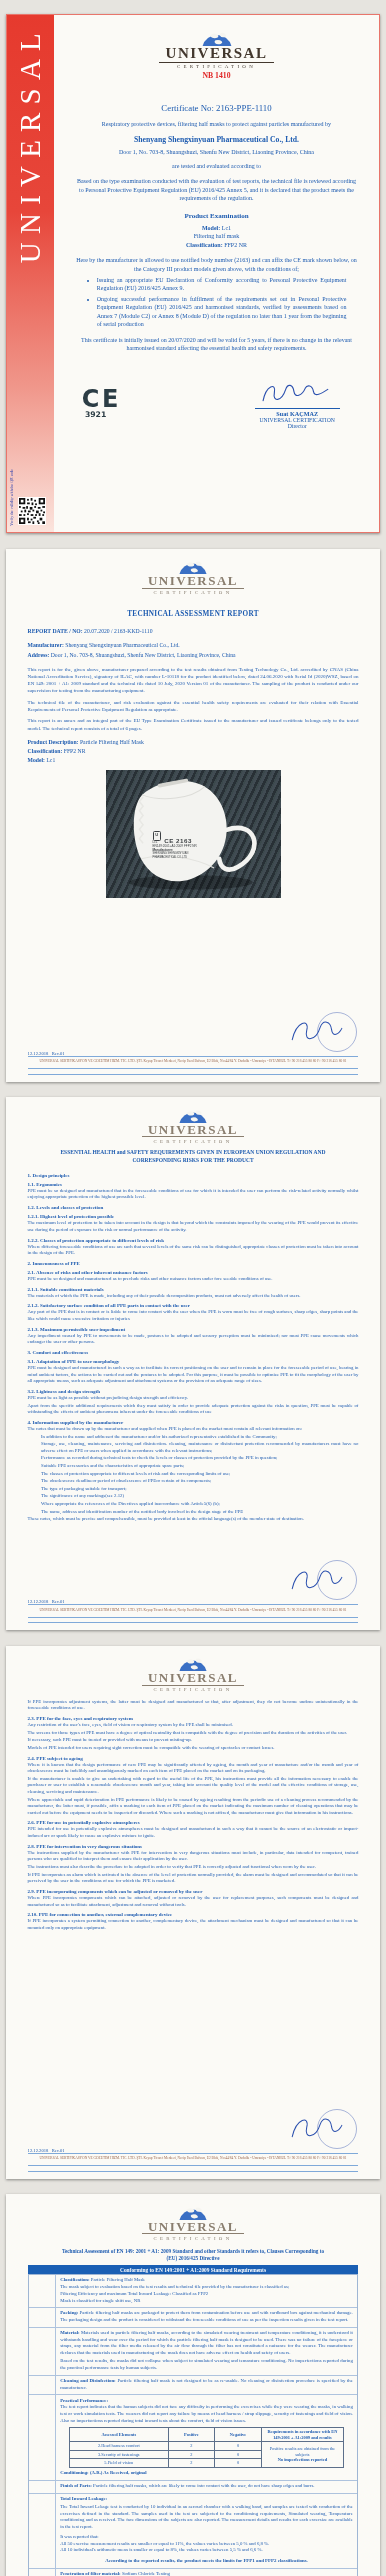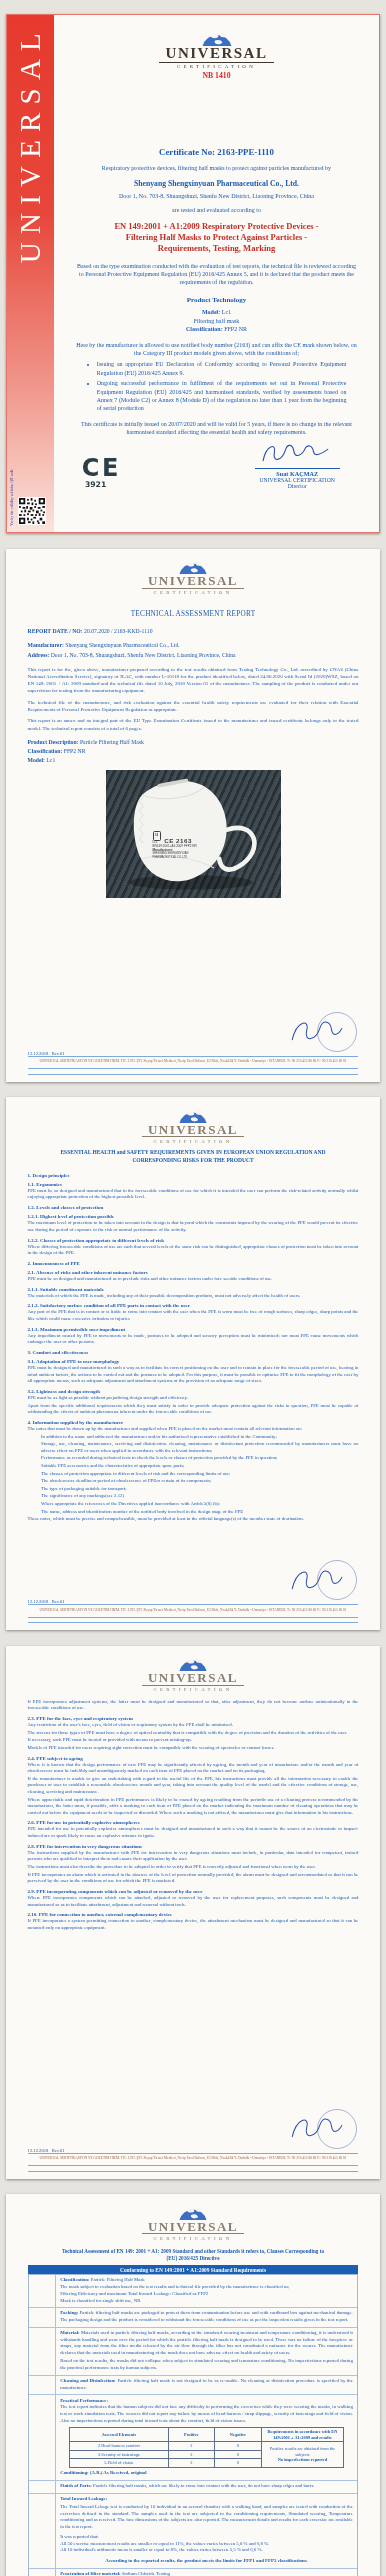--- a/index.html
+++ b/index.html
@@ -12,39 +12,39 @@
   .band-word{writing-mode:vertical-rl;transform:rotate(180deg);color:#fff;font-size:29px;letter-spacing:8.2px;position:absolute;top:9.3px;left:7.2px;font-family:"Liberation Serif",serif;}
   .qrcap{writing-mode:vertical-rl;transform:rotate(180deg);font-size:3.9px;color:#2a3fae;position:absolute;left:3.1px;bottom:7.2px;}
   .qr{position:absolute;left:11.3px;bottom:7.2px;background:#fff;padding:1px;}
   .p1main{flex:1;padding:12.4px 20.6px 8.2px;text-align:center;}
   .logo-word{display:inline-block;font-weight:bold;color:#8a7e6f;border-bottom:0.8px solid #8a7e6f;font-size:13px;letter-spacing:1.5px;padding:0 6.2px 0.5px;line-height:1;}
   .logo-sub{font-size:4.9px;letter-spacing:3.3px;color:#857a6c;margin-top:1.5px;}
   .logo-word.dark{color:#43382e;border-color:#43382e;font-size:15px;}
   .logo-sub.dark{color:#43382e;}
   .nb{color:#e02424;font-weight:bold;font-size:7.7px;margin-top:2.1px;}
   .cert-title{color:#2e6ac0;font-weight:bold;font-size:14px;margin-top:24px;}
-  .certno{color:#1d5bb0;font-weight:bold;font-size:8.8px;margin-top:67px;}
+  .certno{color:#1d5bb0;font-weight:normal;font-size:8.8px;margin-top:23px;}
   .t11{font-size:6px;line-height:1.4;}
   .mt14{margin-top:7.2px;} .mt10{margin-top:5.2px;} .mt8{margin-top:4.1px;}
   .manu{font-size:7.7px;font-weight:bold;margin-top:6.2px;}
   .stdhead{color:#c03028;font-weight:bold;font-size:8.5px;line-height:1.3;margin-top:7.2px;}
   .pdtitle{font-size:7px;font-weight:bold;margin-top:9.3px;}
   .bullets{width:88%;margin:3.1px auto 0;text-align:justify;font-size:6px;line-height:1.4;padding-left:10.3px;}
   .bullets li{margin-bottom:2.1px;}
-  .cerow{display:flex;justify-content:space-between;align-items:flex-end;margin-top:3px;padding:0 7.2px;}
+  .cerow{display:flex;justify-content:space-between;align-items:center;margin-top:27px;padding:0 7.2px;}
   .cemark{text-align:left;color:#2c3d45;}
   .cemark .ce{font-size:24px;font-weight:bold;letter-spacing:2.6px;font-family:"DejaVu Sans",sans-serif;line-height:.9;}
   .cemark .cenum{font-size:7.7px;font-weight:bold;font-family:"DejaVu Sans",sans-serif;margin-left:3.1px;}
   .sigblock{width:108px;text-align:center;font-size:5.7px;}
   .sigline{border-top:0.5px solid #1d5bb0;margin:0 11.3px 1px;}
   .signame{font-weight:bold;font-size:6.2px;}
   
   .inner{height:533px;padding:8.2px 21.6px 5.2px;display:flex;flex-direction:column;}
   .phead{text-align:center;margin-bottom:5.2px;}
-  .rtitle{text-align:center;font-weight:normal;font-size:7.2px;letter-spacing:0.3px;margin:9.3px 0 7.2px;}
+  .rtitle{text-align:center;font-weight:bold;font-size:7.2px;letter-spacing:0.3px;margin:9.3px 0 7.2px;}
   .line{font-size:5.7px;margin-top:3.1px;}
   .b{font-weight:bold;}
   .para{font-size:5px;line-height:1.42;text-align:justify;margin-top:4.6px;}
   .mask-photo{width:175px;height:128px;margin:7.2px auto 0;position:relative;background:#37424a;background-image:repeating-linear-gradient(115deg,rgba(0,0,0,.28) 0 2.6px,rgba(70,90,80,.25) 2.6px 4.1px,rgba(255,255,255,.05) 4.1px 6.7px);}
   .mask-print{position:absolute;left:47px;top:61px;color:#3c4043;text-align:left;line-height:1.25;font-family:"Liberation Sans",sans-serif;}
   .mask-print .s1{font-size:3.1px;} .mask-print .s2{font-size:6.2px;font-weight:bold;letter-spacing:0.5px;}
   .mask-print .s3{font-size:3.1px;font-weight:bold;} .mask-print .s4{font-size:2.6px;}
   .pfoot{margin-top:auto;position:relative;}
   .footline{display:flex;justify-content:space-between;align-items:flex-end;min-height:44px;}
   .rev{font-size:4.6px;color:#1d5bb0;}
@@ -138,27 +138,22 @@
     <div>
       <span class="logo-word dark">UNIVERSAL</span>
       <div class="logo-sub dark">CERTIFICATION</div>
     </div>
     <div class="nb">NB 1410</div>
     <div class="certno">Certificate No: 2163-PPE-1110</div>
     <div class="t11 mt14">Respiratory protective devices, filtering half masks to protect against particles manufactured by</div>
     <div class="manu">Shenyang Shengxinyuan Pharmaceutical Co., Ltd.</div>
     <div class="t11 mt8">Door 1, No. 703-8, Shuangshuzi, Shenfu New District, Liaoning Province, China</div>
     <div class="t11 mt10">are tested and evaluated according to</div>
-    <div class="stdhead">
-      <div>EN 149:2001 + A1:2009 Respiratory Protective Devices -</div>
-        <div>Filtering Half Masks to Protect Against Particles -</div>
-        <div>Requirements, Testing, Marking</div>
-    </div>
     <div class="t11 mt14">Based on the type examination conducted with the evaluation of test reports, the technical file is reviewed according to Personal Protective Equipment Regulation (EU) 2016/425 Annex 5, and it is declared that the product meets the requirements of the regulation.</div>
-    <div class="pdtitle">Product Technology</div>
+    <div class="pdtitle">Product Examination</div>
     <div class="t11 mt8"><span class="b">Model:</span> <span>Lc1</span></div>
     <div class="t11">Filtering half mask</div>
     <div class="t11"><span class="b">Classification:</span> <span>FFP2 NR</span></div>
     <div class="t11 mt14">Here by the manufacturer is allowed to use notified body number (2163) and can affix the CE mark shown below, on the Category III product models given above, with the conditions of;</div>
     <ul class="bullets">
       <li>Issuing an appropriate EU Declaration of Conformity according to Personal Protective Equipment Regulation (EU) 2016/425 Annex 9.</li>
       <li>Ongoing successful performance in fulfilment of the requirements set out in Personal Protective Equipment Regulation (EU) 2016/425 and harmonised standards, verified by assessments based on Annex 7 (Module C2) or Annex 8 (Module D) of the regulation no later than 1 year from the beginning of serial production</li>
     </ul>
     <div class="t11 mt14">This certificate is initially issued on 20/07/2020 and will be valid for 5 years, if there is no change in the relevant harmonised standard affecting the essential health and safety requirements.</div>
     <div class="cerow">

